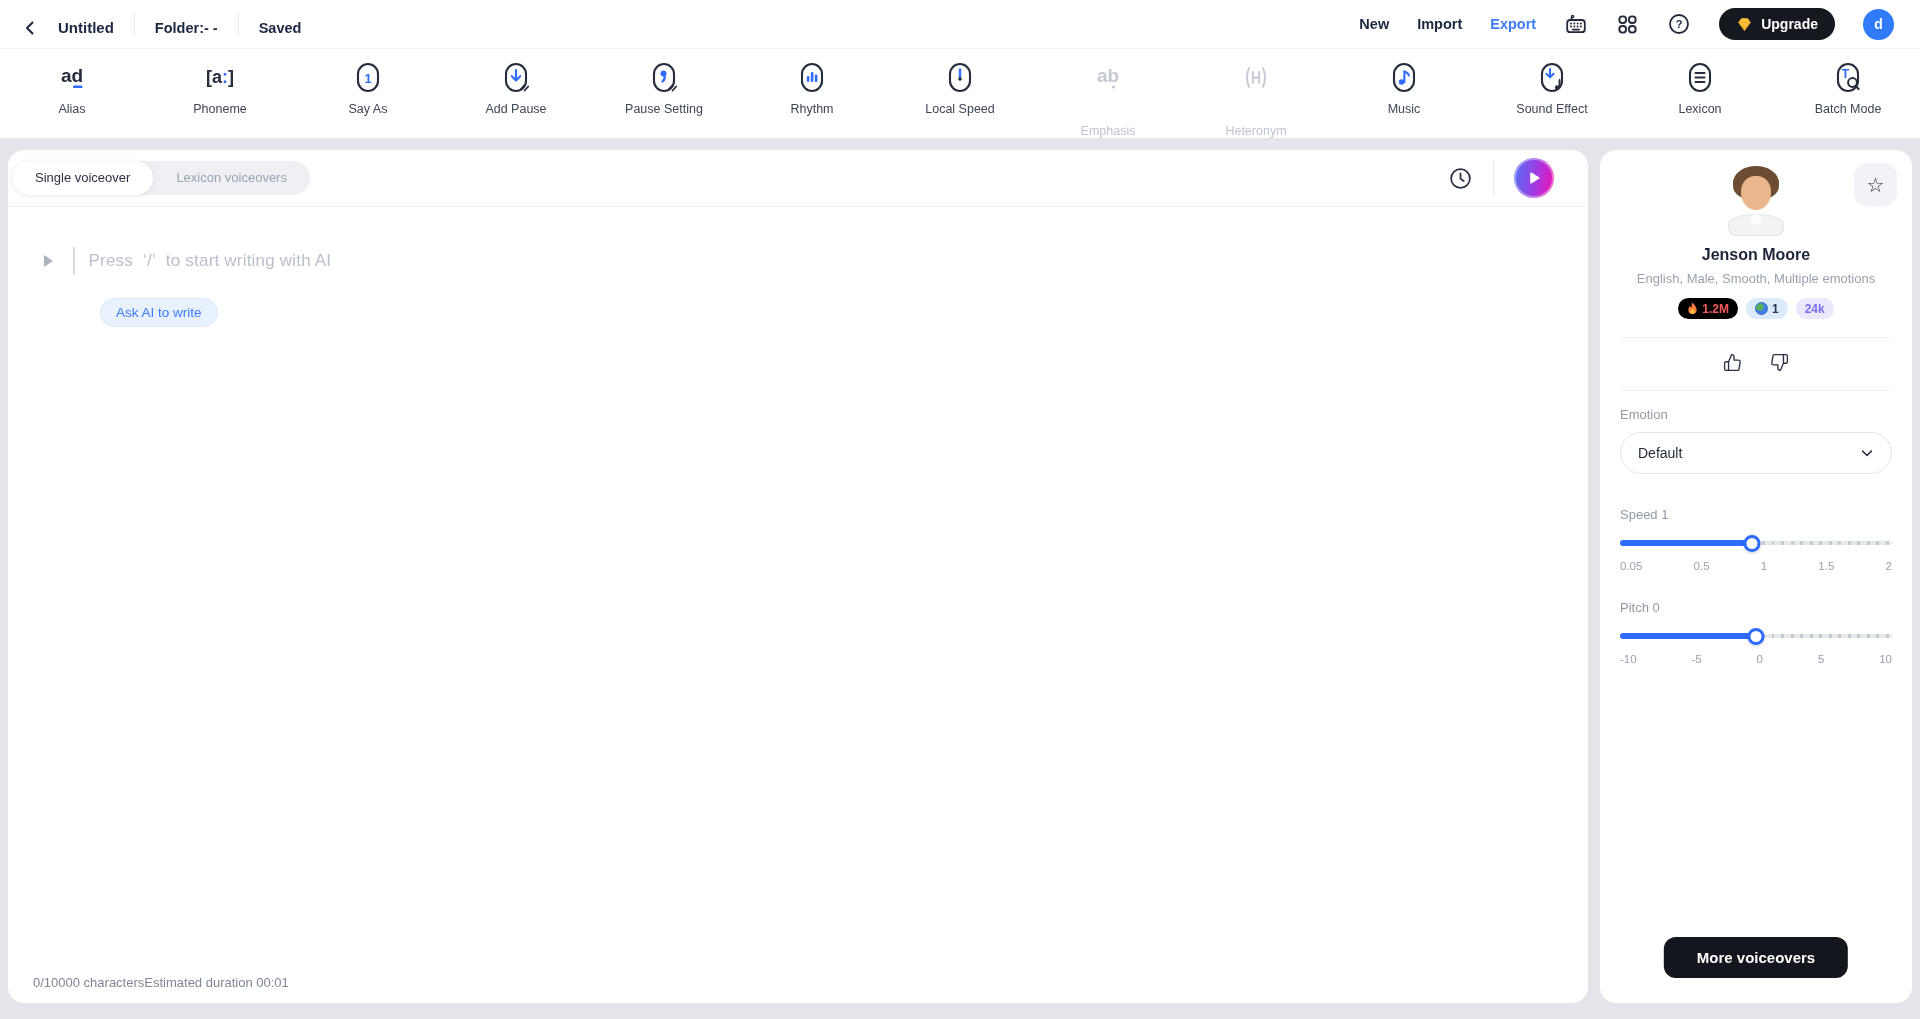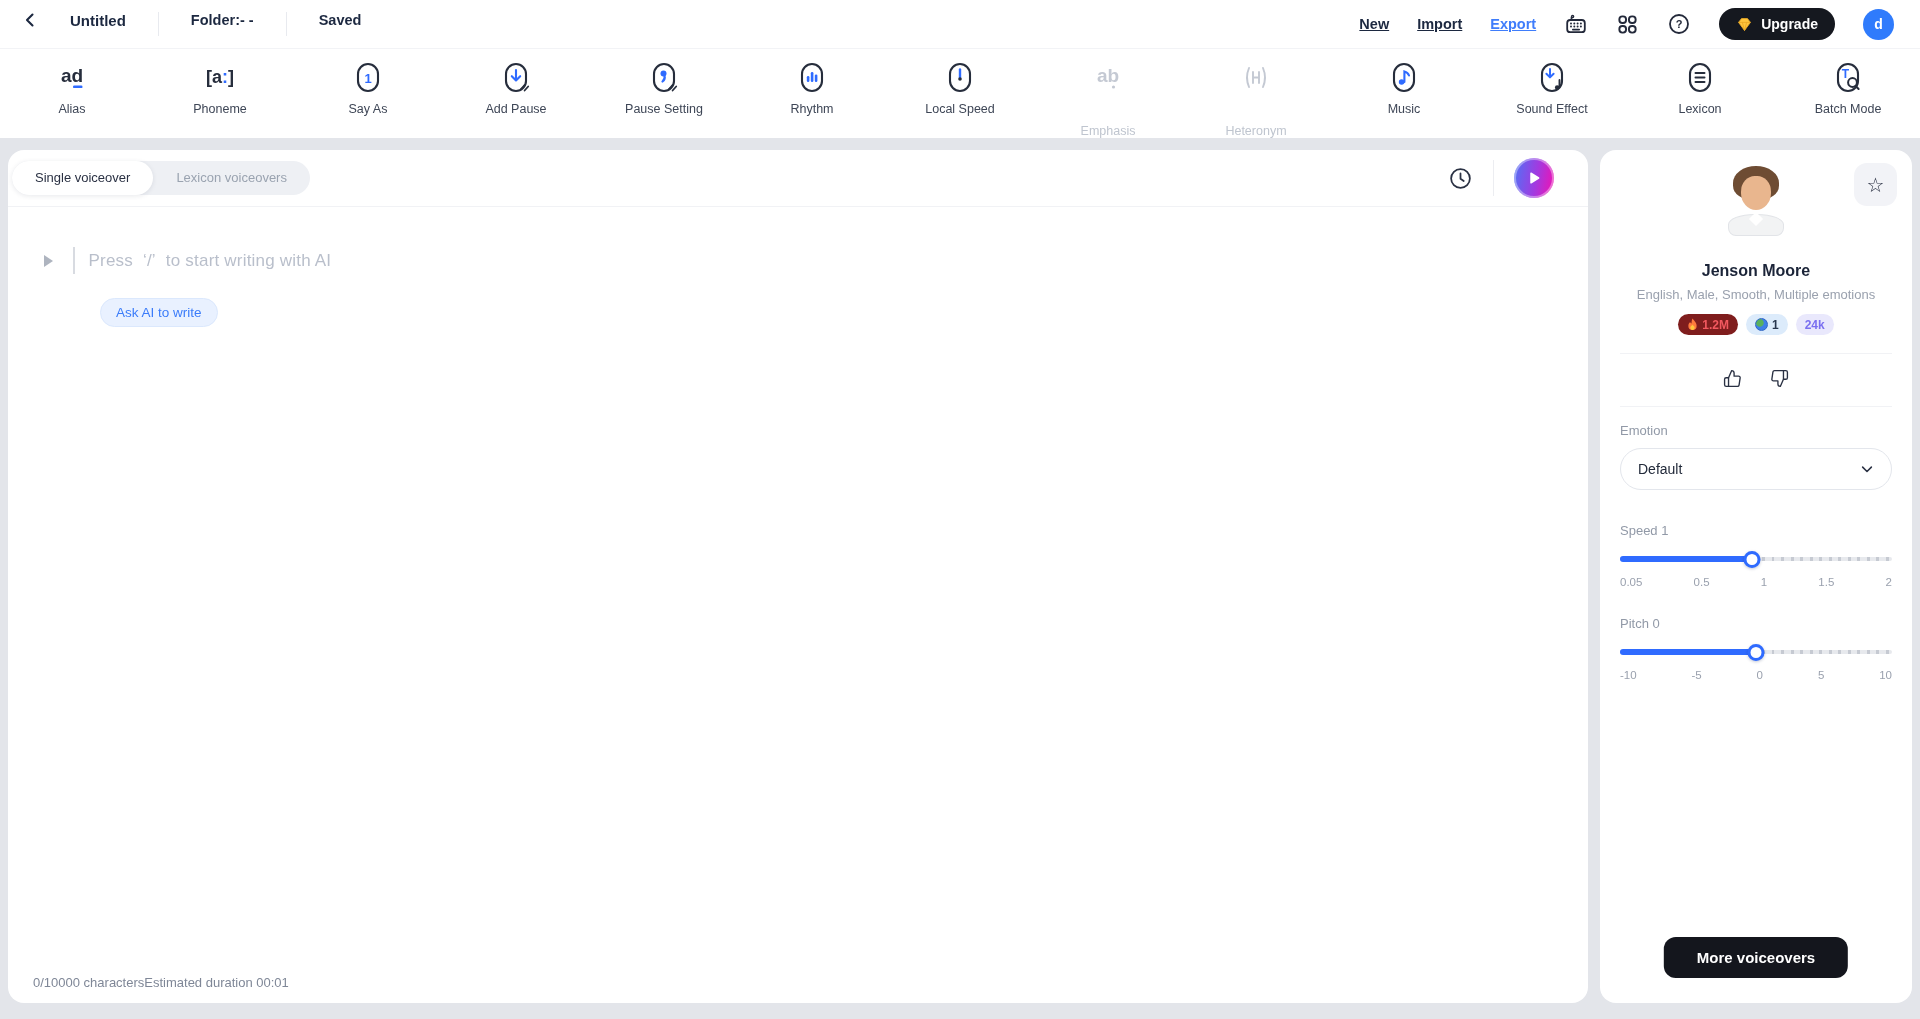--- a/index.html
+++ b/index.html
@@ -12,27 +12,27 @@
   }
   .app { position:relative; width:1920px; height:1019px; }
 
   
   .topbar {
     position:absolute; top:0; left:0; right:0; height:49px;
     background:#fff; border-bottom:1px solid #f2f3f6;
     display:flex; align-items:center; justify-content:space-between;
     padding:0 26px 0 22px;
   }
-  .topbar-left { display:flex; align-items:flex-start; gap:32px; }
+  .topbar-left { display:flex; align-items:flex-end; gap:20px; }
   .back-btn { display:flex; align-items:center; cursor:pointer; }
   .doc-title { font-size:15px; font-weight:700; color:#1c2840; }
   .vdiv { width:1px; height:24px; background:#e8eaef; }
   .meta-label { font-size:14.5px; font-weight:700; color:#1c2840; }
   .topbar-right { display:flex; align-items:center; gap:28px; }
-  .nav-link { font-size:14.5px; font-weight:700; color:#1c2840; cursor:pointer;text-decoration:underline; }
+  .nav-link { font-size:14.5px; font-weight:700; color:#1c2840; cursor:pointer; }
   .nav-link.export { color:#3f7dfb; }
   .tb-icon { display:flex; align-items:center; justify-content:center; color:#23293a; cursor:pointer; }
   .upgrade-btn {
     display:flex; align-items:center; gap:8px;
     background:#15181f; color:#fff; font-size:14px; font-weight:700;
     border-radius:19px; padding:8px 17px; cursor:pointer;
   }
   .avatar-sm {
     width:31px; height:31px; border-radius:50%; background:#2f7bfc;
     color:#fff; font-size:14px; font-weight:600;
@@ -102,28 +102,28 @@
   .fav-btn {
     position:absolute; top:13px; right:15px; width:43px; height:43px; border-radius:13px;
     background:#f2f3f7; display:flex; align-items:center; justify-content:center;
     font-size:20px; color:#2a3143; cursor:pointer;
   }
   .voice-avatar { width:72px; height:72px; position:relative; margin-top:2px; }
   .va-hair { position:absolute; top:2px; left:13px; width:46px; height:34px; background:#6e4c33; border-radius:50% 50% 42% 42%; }
   .va-face { position:absolute; top:12px; left:21px; width:30px; height:34px; background:#e9b68e; border-radius:46% 46% 50% 50%; }
   .va-shirt { position:absolute; bottom:0; left:8px; width:56px; height:22px; background:#f2f3f4; border:1px solid #e2e4e8; border-radius:48% 48% 8px 8px; }
   .va-collar { position:absolute; bottom:12px; left:31px; width:10px; height:10px; background:#fff; transform:rotate(45deg); }
-  .voice-name { margin-top:26px; font-size:16px; font-weight:700; color:#1b2438; }
+  .voice-name { margin-top:10px; font-size:16px; font-weight:700; color:#1b2438; }
   .voice-traits { margin-top:7px; font-size:13px; color:#9aa1ae; }
   .badges { margin-top:12px; display:flex; gap:8px; }
   .badge {
     height:21px; border-radius:11px; padding:0 9px; font-size:12px; font-weight:600;
     display:flex; align-items:center; gap:4px;
   }
-  .badge.fire { background:#7f1d1d; color:#f2595f; }
+  .badge.fire { background:#000000; color:#f2595f; }
   .badge.globe { background:#dcebfb; color:#27364e; }
   .badge.views { background:#e9e8fc; color:#7a6ff0; }
   .globe-dot {
     width:13px; height:13px; border-radius:50%;
     background:radial-gradient(circle at 35% 35%, #59b05f 0 34%, #3f7fe8 42%);
     border:1px solid #2f66c4;
   }
   .sep { width:272px; height:1px; background:#f1f2f5; margin-top:18px; }
   .thumbs { display:flex; gap:28px; margin:15px 0 0; color:#2a3143; }
   .thumb { cursor:pointer; display:flex; }

